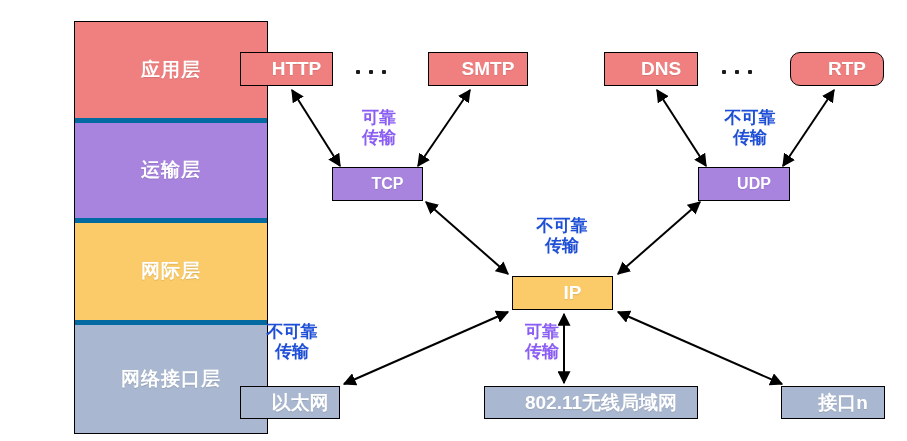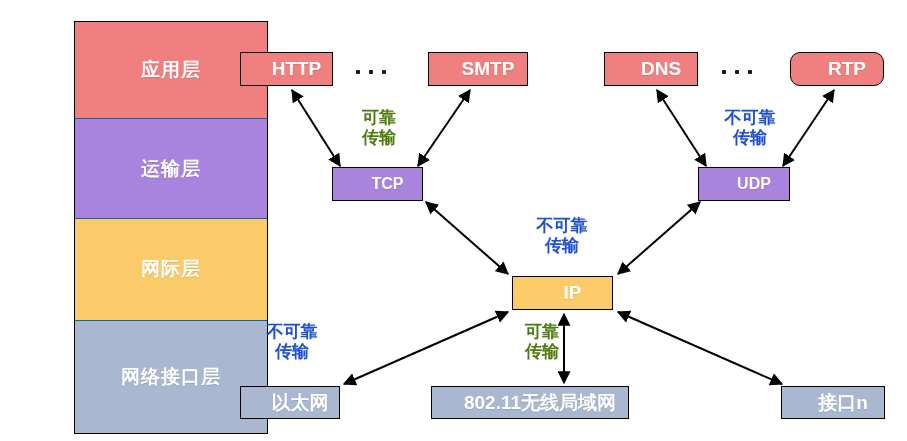--- a/index.html
+++ b/index.html
@@ -35,21 +35,21 @@
     box-sizing: border-box;
     display: flex;
     align-items: center;
     justify-content: center;
     color: #ffffff;
     font-weight: bold;
     font-size: 19px;
     letter-spacing: 1px;
     text-shadow: 0 1px 1px rgba(0,0,0,0.12);
   }
-  .layer-cell + .layer-cell { border-top: 1px solid #0369a1; text-align: right; }
+  .layer-cell + .layer-cell { border-top: 5px solid #0369a1; text-align: right; }
 
   
   .node {
     position: absolute;
     box-sizing: border-box;
     border: 1px solid #000000;
     display: flex;
     align-items: center;
     justify-content: center;
     color: #ffffff;
@@ -81,21 +81,21 @@
   
   .annot {
     position: absolute;
     font-weight: bold;
     font-size: 17px;
     line-height: 20px;
     text-align: center;
     white-space: pre-line;
     text-shadow: 0 1px 1px rgba(0,0,0,0.07);
   }
-  .annot.reliable   { color: #4d7c0f; }
+  .annot.reliable   { color: #8b5cf6; }
   .annot.unreliable { color: #1d4ed8; }
 
   
   #arrows {
     position: absolute;
     left: 0;
     top: 0;
     width: 907px;
     height: 441px;
     pointer-events: none;
@@ -161,21 +161,21 @@
       </div>
       <div class="node trans" style="left: 698px; top: 167px; width: 92px; height: 34px;">
         <span>UDP</span>
       </div>
       <div class="node net" style="left: 512px; top: 276px; width: 101px; height: 34px;">
         <span>IP</span>
       </div>
       <div class="node link" style="left: 240px; top: 386px; width: 100px; height: 33px;">
         <span>以太网</span>
       </div>
-      <div class="node link" style="left: 431px; top: 386px; width: 198px; height: 33px;">
+      <div class="node link" style="left: 484px; top: 386px; width: 214px; height: 33px;">
         <span>802.11无线局域网</span>
       </div>
       <div class="node link" style="left: 781px; top: 386px; width: 104px; height: 33px;">
         <span>接口n</span>
       </div>
       <div class="dots" style="left: 356px; top: 70px;">
         <i></i>
         <i></i>
         <i></i>
       </div>

